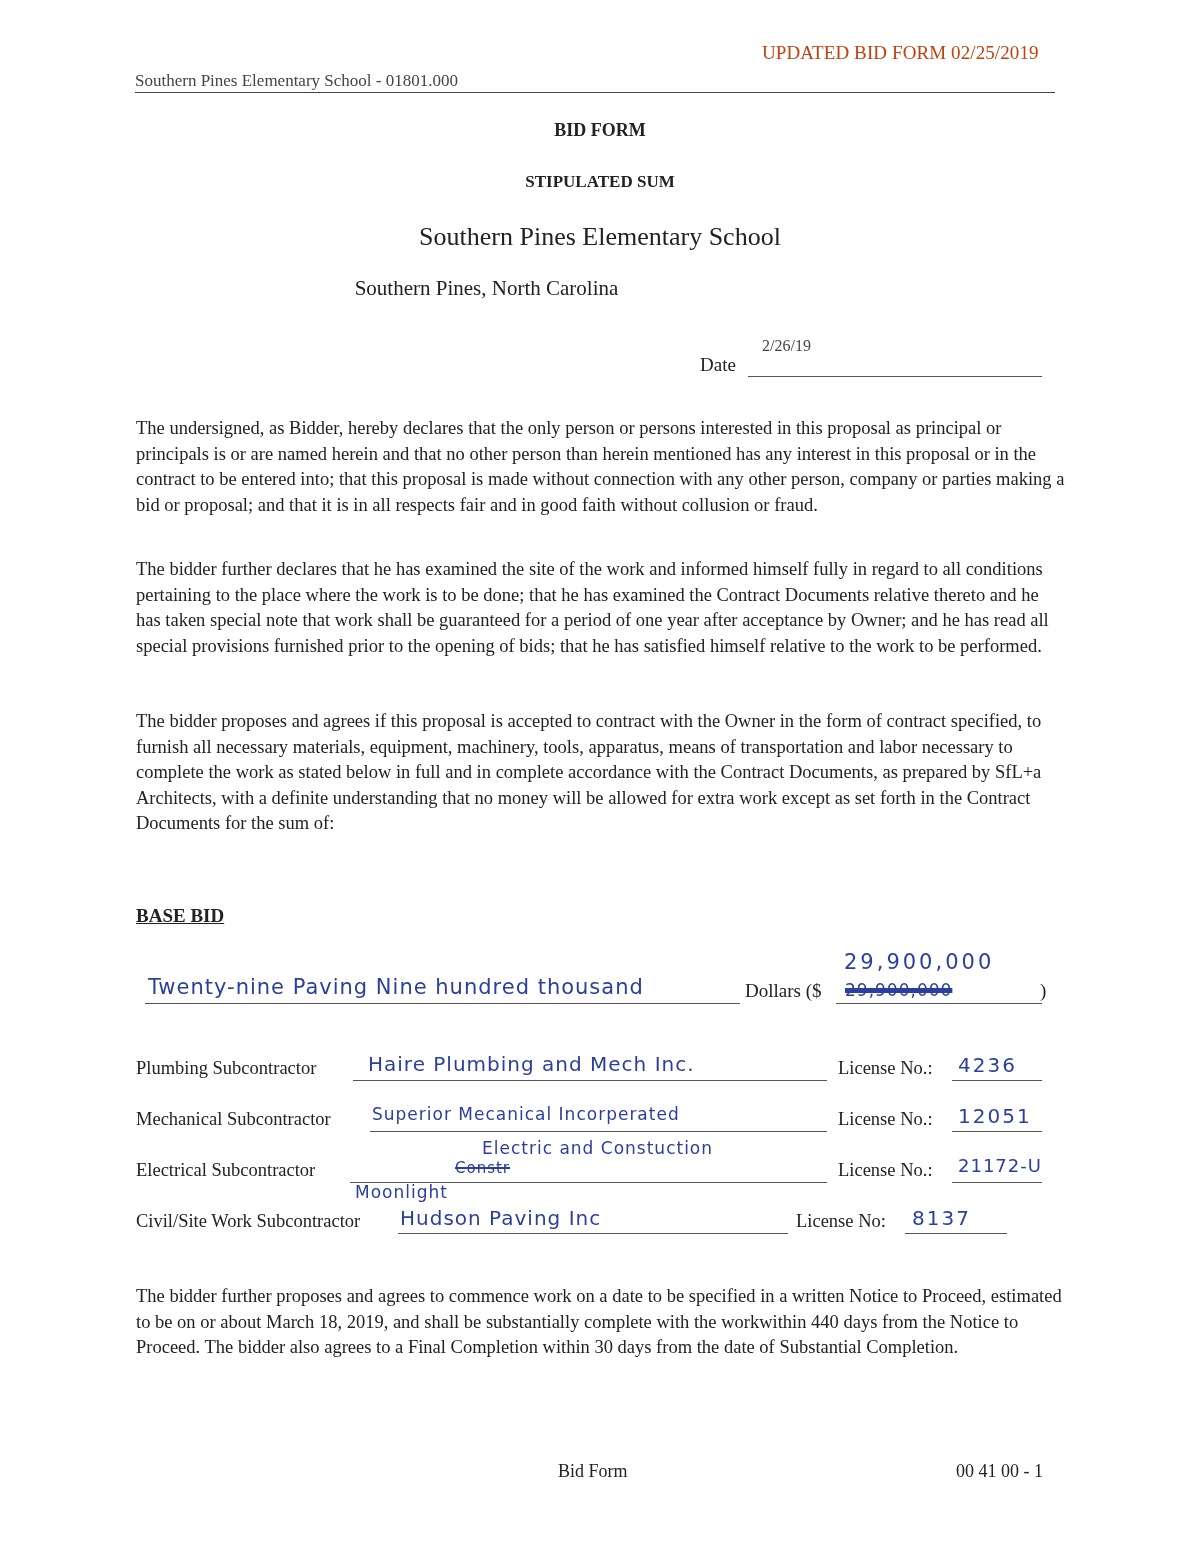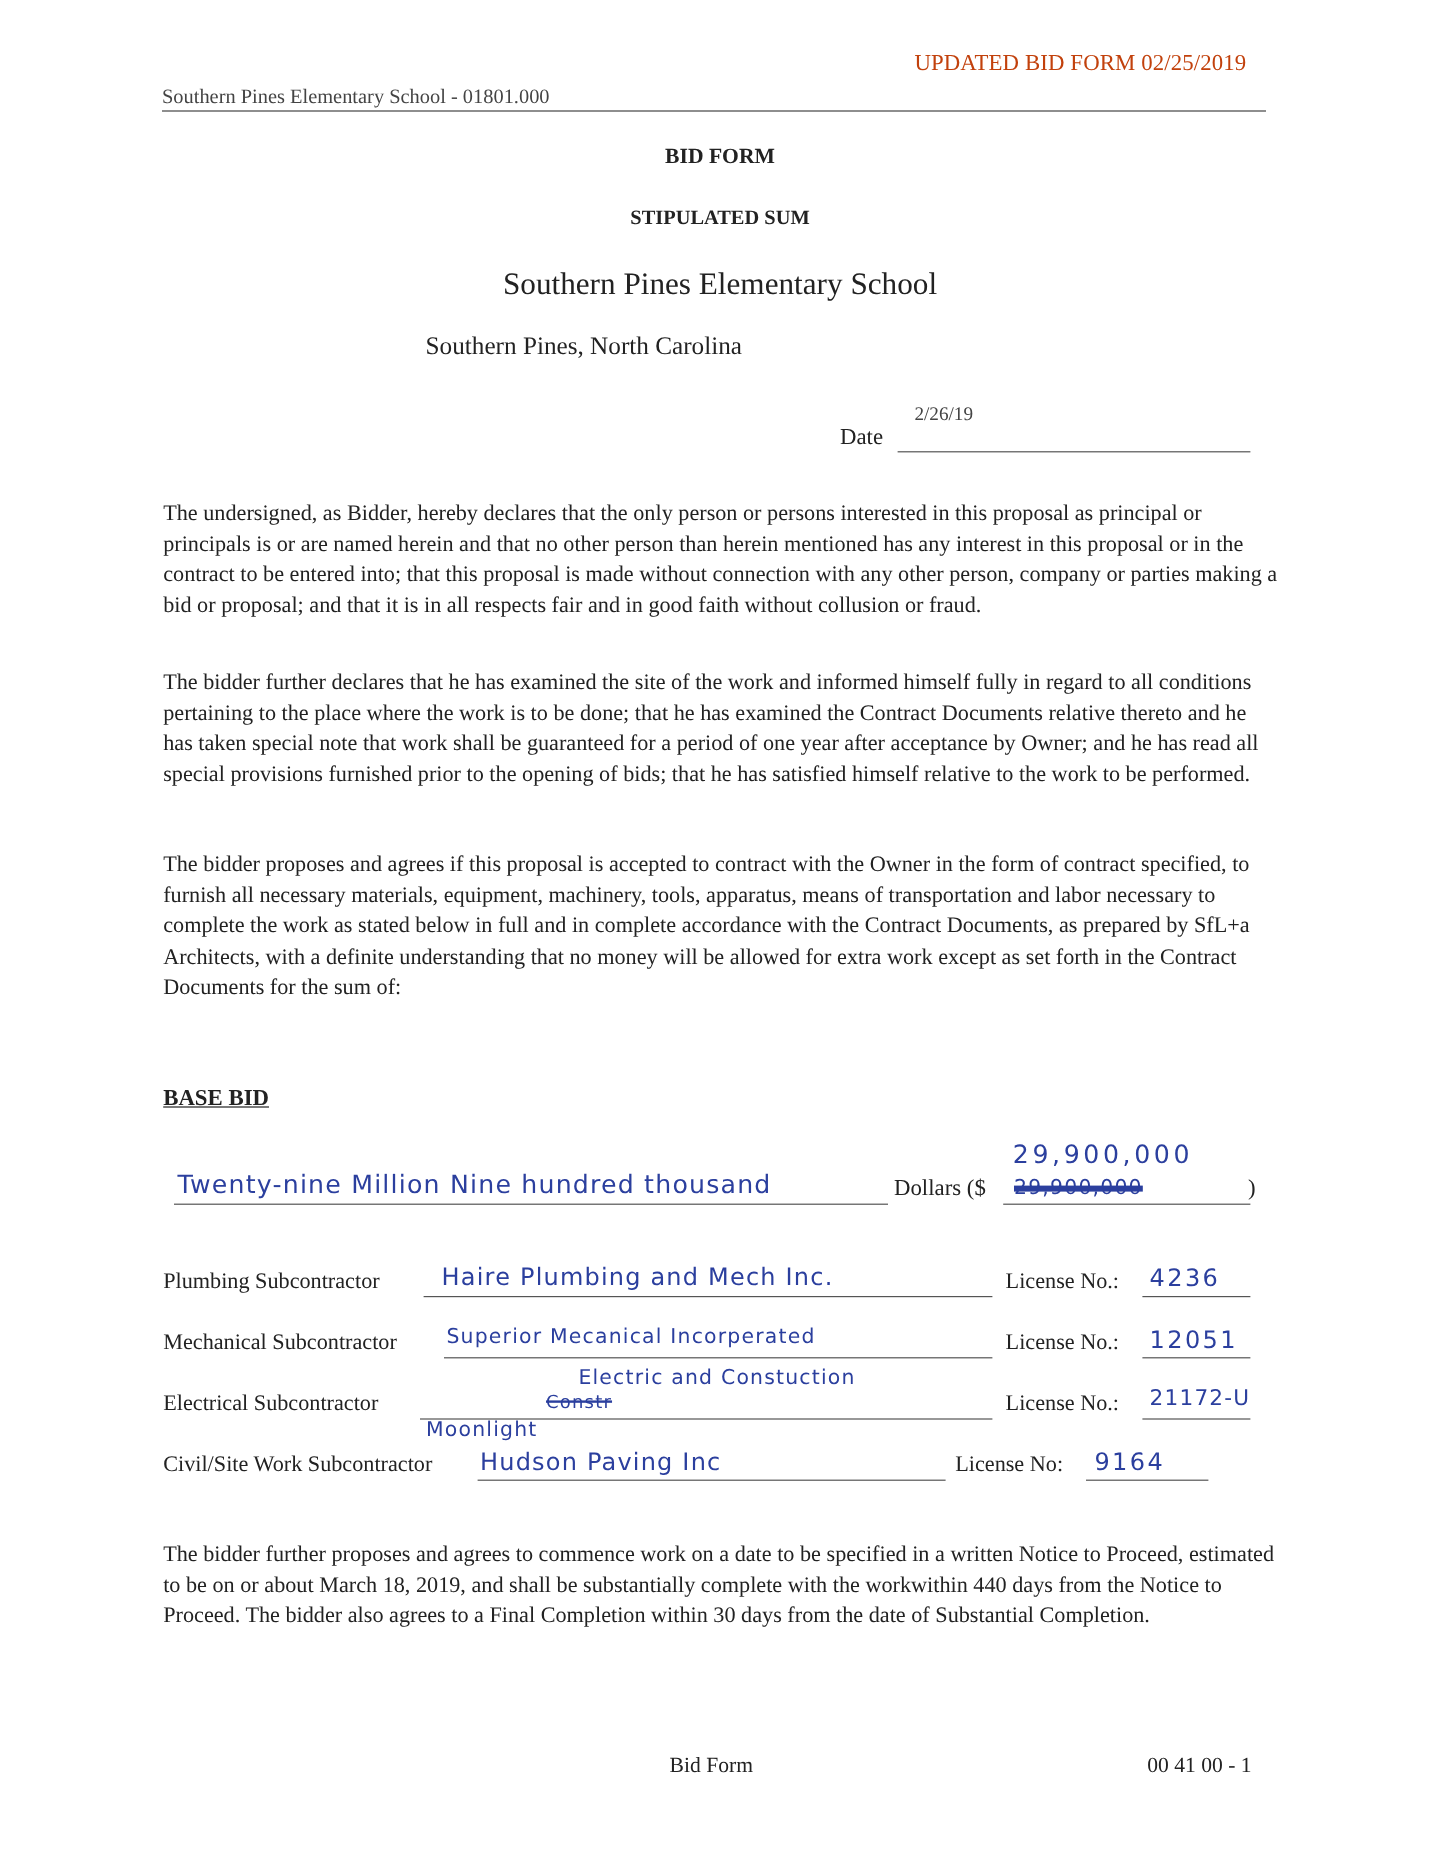--- a/index.html
+++ b/index.html
@@ -66,21 +66,21 @@
 <div class="abs date-line"></div>
 <div class="abs date-value">2/26/19</div>
 
 <div class="abs para p1">The undersigned, as Bidder, hereby declares that the only person or persons interested in this proposal as principal or principals is or are named herein and that no other person than herein mentioned has any interest in this proposal or in the contract to be entered into; that this proposal is made without connection with any other person, company or parties making a bid or proposal; and that it is in all respects fair and in good faith without collusion or fraud.</div>
 <div class="abs para p2">The bidder further declares that he has examined the site of the work and informed himself fully in regard to all conditions pertaining to the place where the work is to be done; that he has examined the Contract Documents relative thereto and he has taken special note that work shall be guaranteed for a period of one year after acceptance by Owner; and he has read all special provisions furnished prior to the opening of bids; that he has satisfied himself relative to the work to be performed.</div>
 <div class="abs para p3">The bidder proposes and agrees if this proposal is accepted to contract with the Owner in the form of contract specified, to furnish all necessary materials, equipment, machinery, tools, apparatus, means of transportation and labor necessary to complete the work as stated below in full and in complete accordance with the Contract Documents, as prepared by SfL+a Architects, with a definite understanding that no money will be allowed for extra work except as set forth in the Contract Documents for the sum of:</div>
 
 <div class="abs base-bid">BASE BID</div>
 
 <div class="abs line words-line"></div>
-<div class="abs hand words">Twenty-nine Million Nine hundred thousand</div>
+<div class="abs hand words">Twenty-nine Paving Nine hundred thousand</div>
 <div class="abs dollars">Dollars ($</div>
 <div class="abs line amount-line"></div>
 <div class="abs hand amount-top">29,900,000</div>
 <div class="abs hand amount-struck">29,900,000</div>
 <div class="abs paren">)</div>
 
 <div class="abs sub-label" style="left:136px;top:1058px">Plumbing Subcontractor</div>
 <div class="abs line" style="left:353px;top:1080px;width:474px"></div>
 <div class="abs hand sub-val" style="left:368px;top:1052px">Haire Plumbing and Mech Inc.</div>
 <div class="abs lic-label" style="left:838px;top:1058px">License No.:</div>
@@ -101,18 +101,18 @@
 <div class="abs hand sub-val" style="left:482px;top:1138px;font-size:17px">Electric and Constuction</div>
 <div class="abs lic-label" style="left:838px;top:1160px">License No.:</div>
 <div class="abs line" style="left:952px;top:1182px;width:90px"></div>
 <div class="abs hand lic-val" style="left:958px;top:1155px;font-size:18px;letter-spacing:1px">21172-U</div>
 
 <div class="abs sub-label" style="left:136px;top:1211px">Civil/Site Work Subcontractor</div>
 <div class="abs line" style="left:398px;top:1233px;width:390px"></div>
 <div class="abs hand sub-val" style="left:400px;top:1206px">Hudson Paving Inc</div>
 <div class="abs lic-label" style="left:796px;top:1211px">License No:</div>
 <div class="abs line" style="left:905px;top:1233px;width:102px"></div>
-<div class="abs hand lic-val" style="left:912px;top:1206px">9164</div>
+<div class="abs hand lic-val" style="left:912px;top:1206px">8137</div>
 
 <div class="abs para p4">The bidder further proposes and agrees to commence work on a date to be specified in a written Notice to Proceed, estimated to be on or about March 18, 2019, and shall be substantially complete with the workwithin 440 days from the Notice to Proceed. The bidder also agrees to a Final Completion within 30 days from the date of Substantial Completion.</div>
 
 <div class="abs footer-center">Bid Form</div>
 <div class="abs footer-right">00 41 00 - 1</div>
 
 </body></html>

